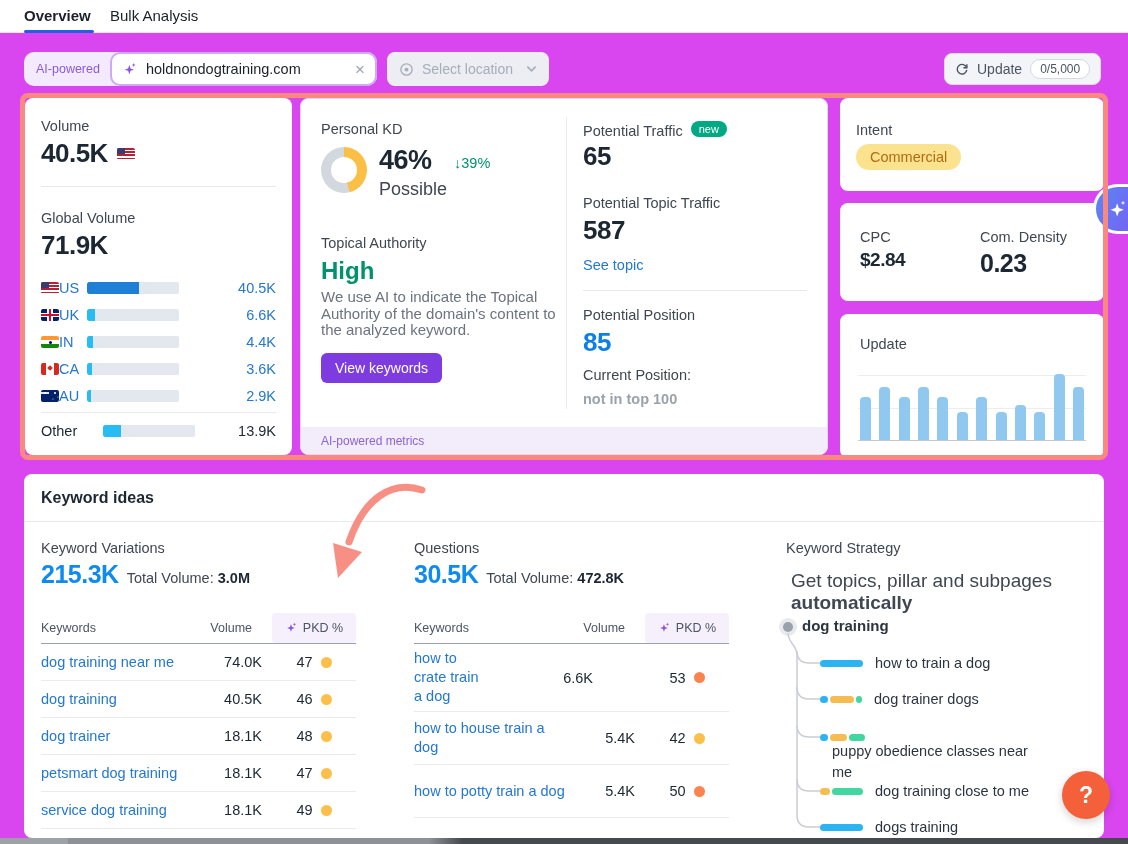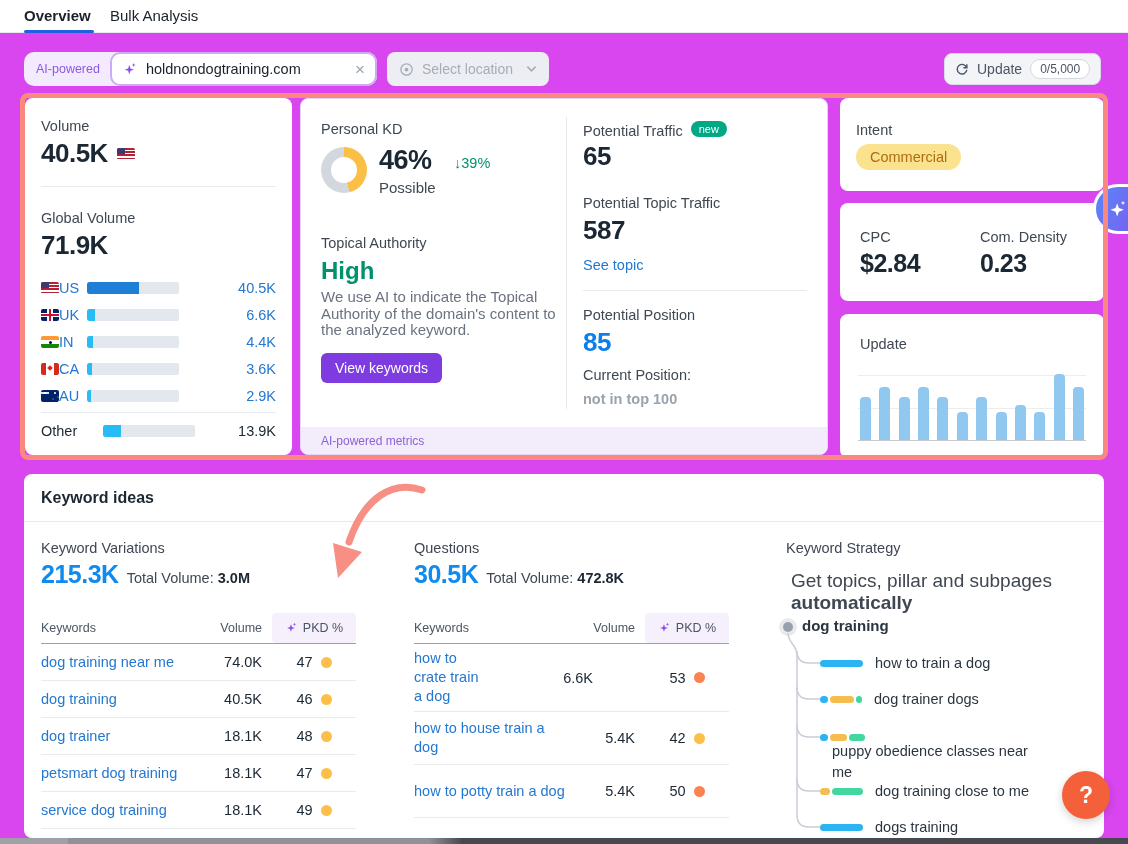--- a/index.html
+++ b/index.html
@@ -83,21 +83,21 @@
   #ideas-card { left:24px; top:474px; width:1080px; height:364px; overflow:hidden; }
   .ideas-title { position:absolute; left:17px; top:15px; font-size:16px; font-weight:700; color:#1b2733; }
   .col-big { font-size:25px; font-weight:700; color:#0f8bf0; letter-spacing:-0.5px; }
   .tv { font-size:14.5px; color:#3f4752; margin-left:8px; }
   .tv b { color:#1b2733; }
 
   .ktable { position:absolute; width:315px; }
   .th-row { display:flex; align-items:center; height:32px; border-bottom:1px solid #99a1ab; font-size:12.5px; color:#4b5563; }
   .th-kw { flex:1; }
   .th-vol { width:62px; text-align:right; }
-  .th-pkd { width:84px; height:30px; margin-left:10px; background:#f6effc; border-radius:4px; display:flex; align-items:center; justify-content:center; gap:5px; }
+  .th-pkd { width:84px; height:30px; margin-left:20px; background:#f6effc; border-radius:4px; display:flex; align-items:center; justify-content:center; gap:5px; }
   .tr { display:flex; align-items:center; border-bottom:1px solid #e8eaec; }
   .tr .kw { flex:1; padding-right:6px; }
   .tr .kw a { color:#2478d0; font-size:14.5px; text-decoration:none; cursor:pointer; line-height:19px; display:inline-block; }
   .tr .vol { width:62px; text-align:right; font-size:14.5px; color:#1b2733; }
   .tr .pkd { width:84px; margin-left:10px; display:flex; align-items:center; justify-content:center; gap:8px; font-size:14.5px; color:#1b2733; }
   .dot { width:11px; height:11px; border-radius:50%; flex:none; }
 
   
   .s-row { position:absolute; display:flex; align-items:flex-start; }
   .pill { display:flex; gap:2px; align-items:center; margin-top:7px; flex:none; }
@@ -219,21 +219,21 @@
           <span class="c-val" style="color: rgb(27, 39, 51);">13.9K</span>
         </div>
       </div>
   </div>
 
   <div class="card" id="kd-card" style="left:300px;top:98px;width:528px;height:357px;">
     <div class="lbl abs" style="left:20px;top:22px;">Personal KD</div>
     <div class="donut abs" style="left: 20px; top: 48px; background: conic-gradient(rgb(252, 191, 69) 0deg, rgb(252, 191, 69) 46%, rgb(211, 216, 222) 0deg);" id="kd-donut"></div>
     <span class="big abs" style="left:78px;top:46px;font-size:27px;">46%</span>
     <span class="green abs" style="left:153px;top:56px;font-size:14.5px;">↓39%</span>
-    <span class="abs" style="left:78px;top:80px;font-size:15px;color:#3f4752;">Possible</span>
+    <span class="abs" style="left:78px;top:80px;font-size:18px;color:#3f4752;">Possible</span>
 
     <div class="lbl abs" style="left:20px;top:136px;">Topical Authority</div>
     <div class="abs" style="left:20px;top:158px;font-size:24px;font-weight:700;color:#00916d;">High</div>
     <div class="abs" style="left:20px;top:190px;width:240px;font-size:15px;line-height:16.5px;color:#6b7280;">We use AI to indicate the Topical Authority of the domain's content to the analyzed keyword.</div>
     <button class="btn-purple abs" style="left:20px;top:254px;">View keywords</button>
 
     <div class="abs" style="left:265px;top:18px;width:1px;height:292px;background:#e8eaee;"></div>
 
     <div class="abs" style="left:282px;top:22px;">
       <span class="lbl">Potential Traffic</span><span class="new-badge">new</span>
@@ -253,21 +253,21 @@
       </div>
   </div>
 
   <div class="card" style="left:840px;top:98px;width:264px;height:93px;">
     <div class="lbl abs" style="left:16px;top:24px;">Intent</div>
     <span class="intent-badge abs" style="left:16px;top:46px;">Commercial</span>
   </div>
 
   <div class="card" style="left:840px;top:203px;width:264px;height:98px;">
     <div class="lbl abs" style="left:20px;top:26px;">CPC</div>
-    <div class="big abs" style="left:20px;top:46px;font-size:25px;">$2.84</div>
+    <div class="big abs" style="left:20px;top:46px;font-size:19px;">$2.84</div>
     <div class="lbl abs" style="left:140px;top:26px;">Com. Density</div>
     <div class="big abs" style="left:140px;top:46px;font-size:25px;">0.23</div>
   </div>
 
   <div class="card" style="left:840px;top:314px;width:264px;height:144px;">
     <div class="lbl abs" style="left:20px;top:22px;">Update</div>
     <div class="gridline" style="top:61px;"></div>
     <div class="gridline" style="top:94px;"></div>
     <div id="trend-bars">
         <div class="t-bar" style="height: 43px;"></div>

